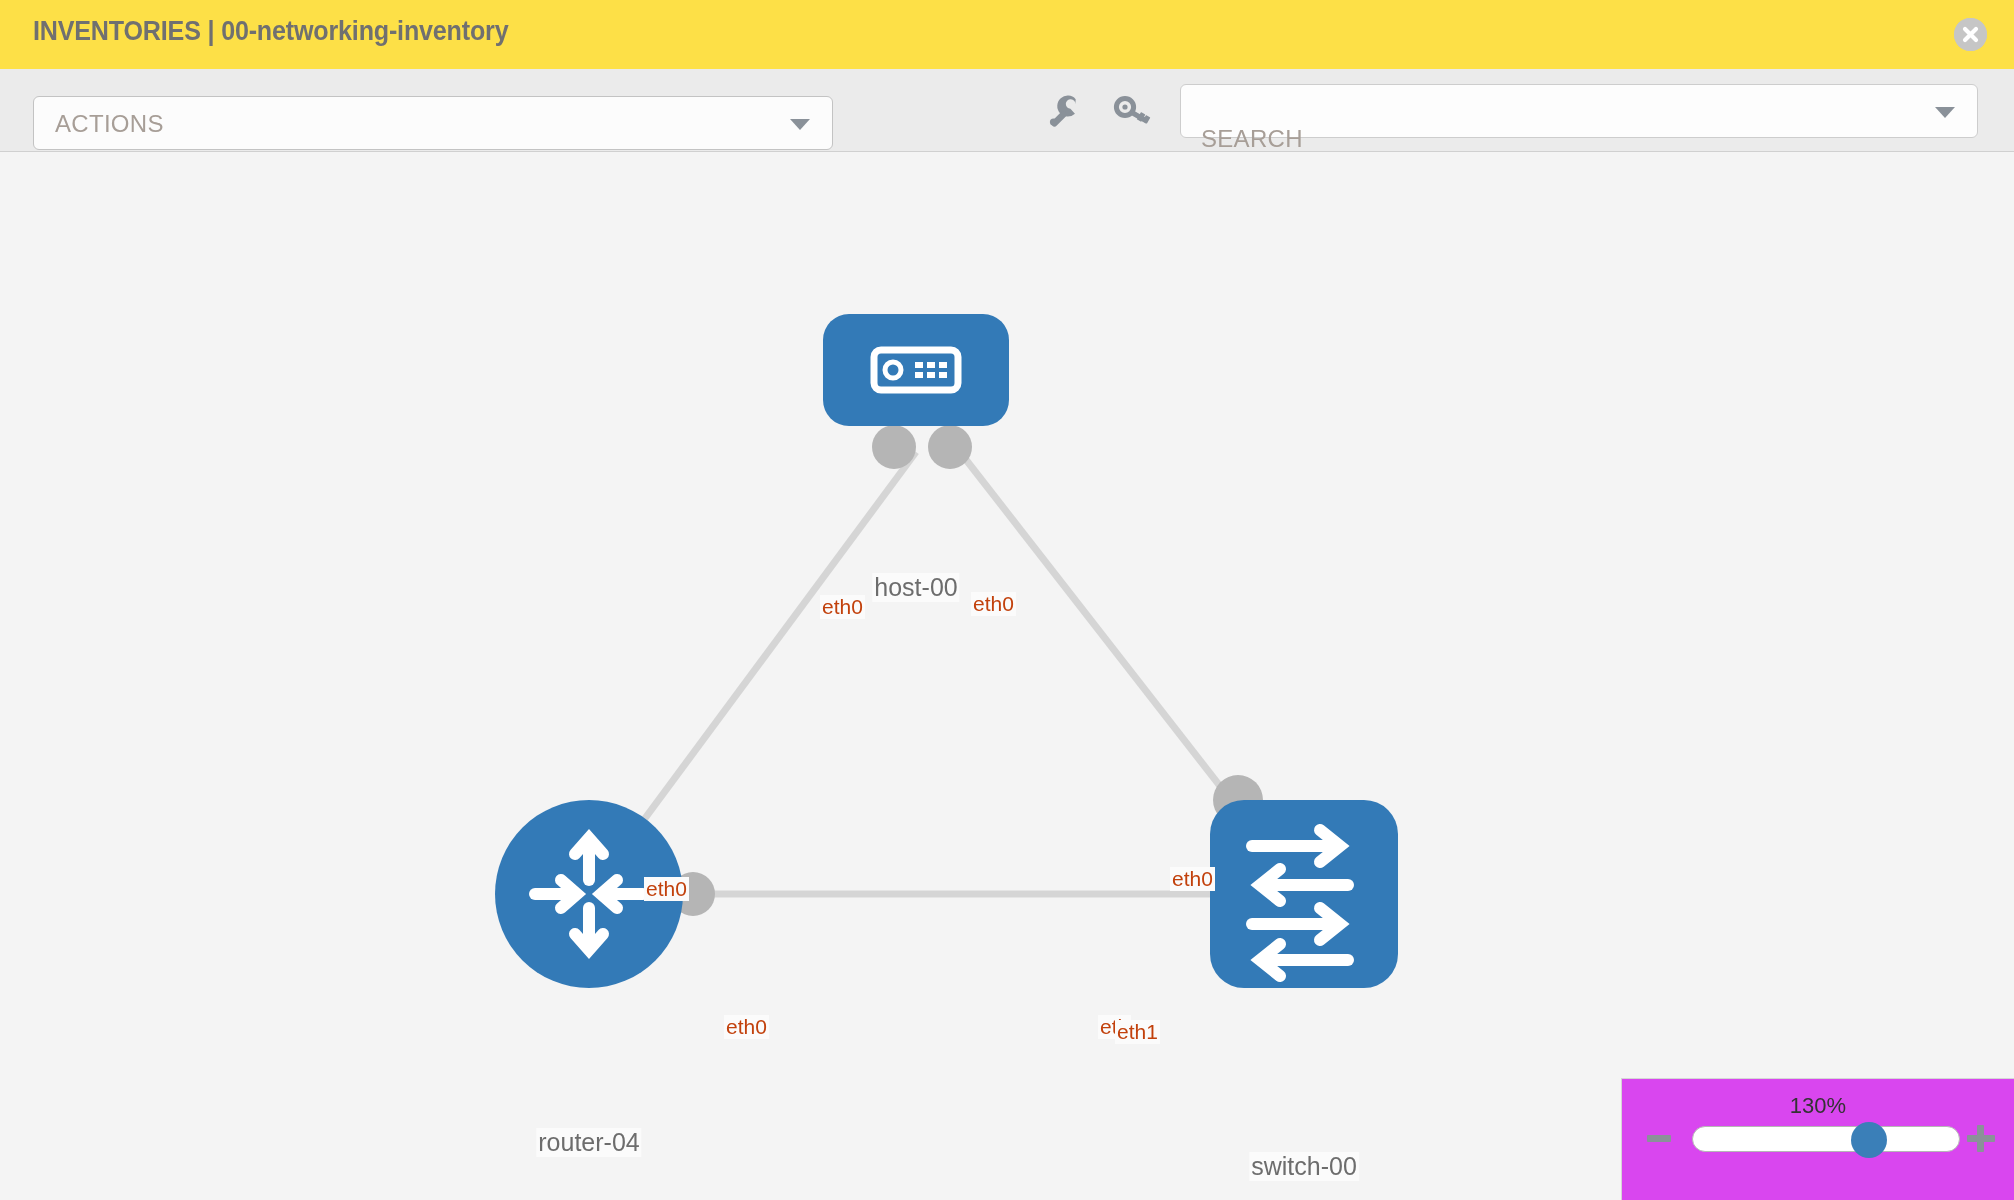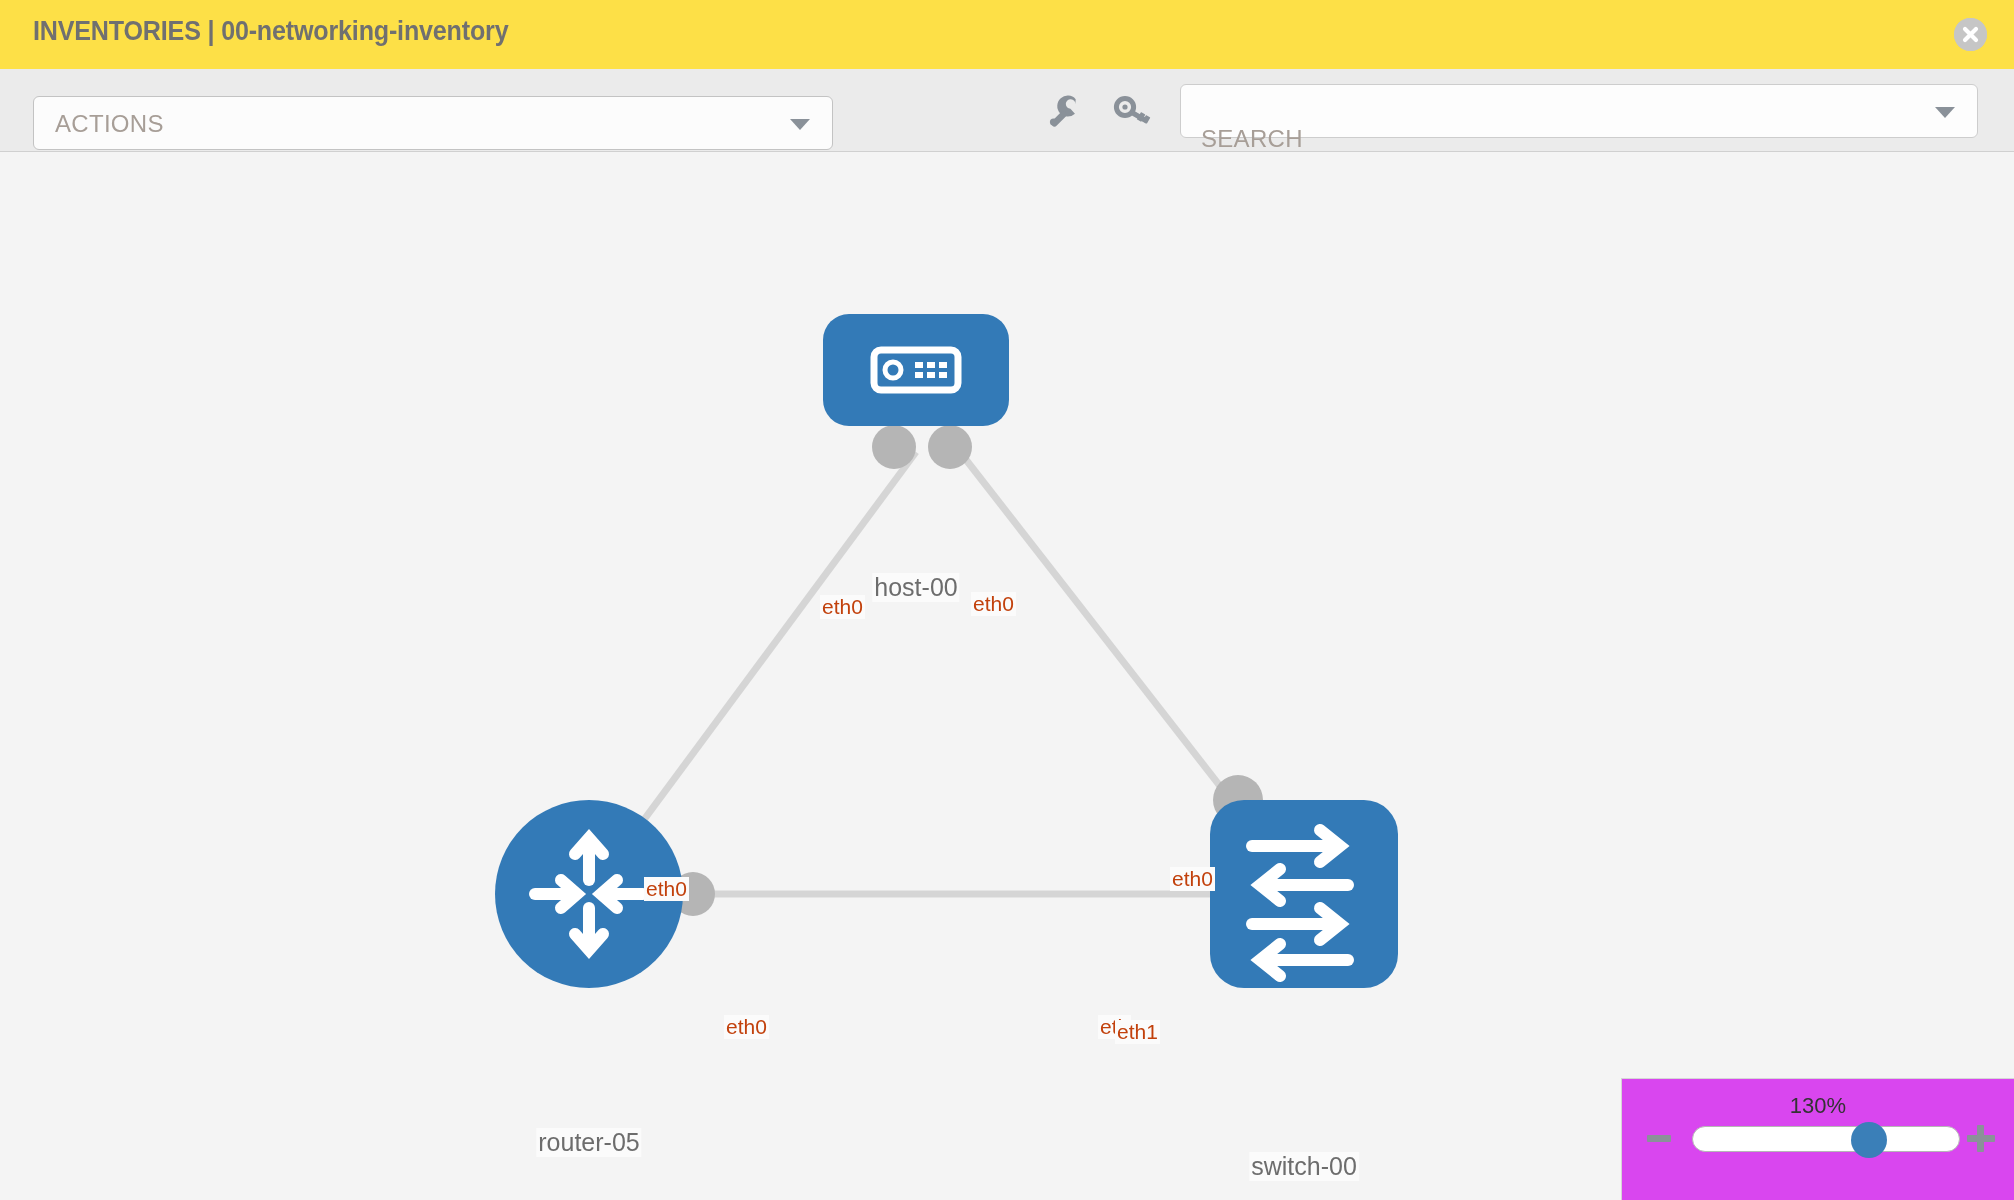--- a/index.html
+++ b/index.html
@@ -344,21 +344,21 @@
           <path d="M1280 717 L1260 733 L1280 749"></path>
           <path d="M1252 772 L1336 772"></path>
           <path d="M1320 756 L1340 772 L1320 788"></path>
           <path d="M1348 808 L1264 808"></path>
           <path d="M1280 792 L1260 808 L1280 824"></path>
         </g>
       </g>
     </svg>
 
     <div class="node-label" style="left:916px; top:421px;">host-00</div>
-    <div class="node-label" style="left:589px; top:976px;">router-05</div>
+    <div class="node-label" style="left:589px; top:976px;">router-04</div>
     <div class="node-label" style="left:1304px; top:1000px;">switch-00</div>
 
     <div class="iface-label" style="left:820px; top:443px;">eth0</div>
     <div class="iface-label" style="left:971px; top:440px;">eth0</div>
     <div class="iface-label" style="left:644px; top:725px;">eth0</div>
     <div class="iface-label" style="left:1170px; top:715px;">eth0</div>
     <div class="iface-label" style="left:724px; top:863px;">eth0</div>
     <div class="iface-label" style="left:1098px; top:863px;">eth</div>
     <div class="iface-label" style="left:1115px; top:868px;">eth1</div>
 

